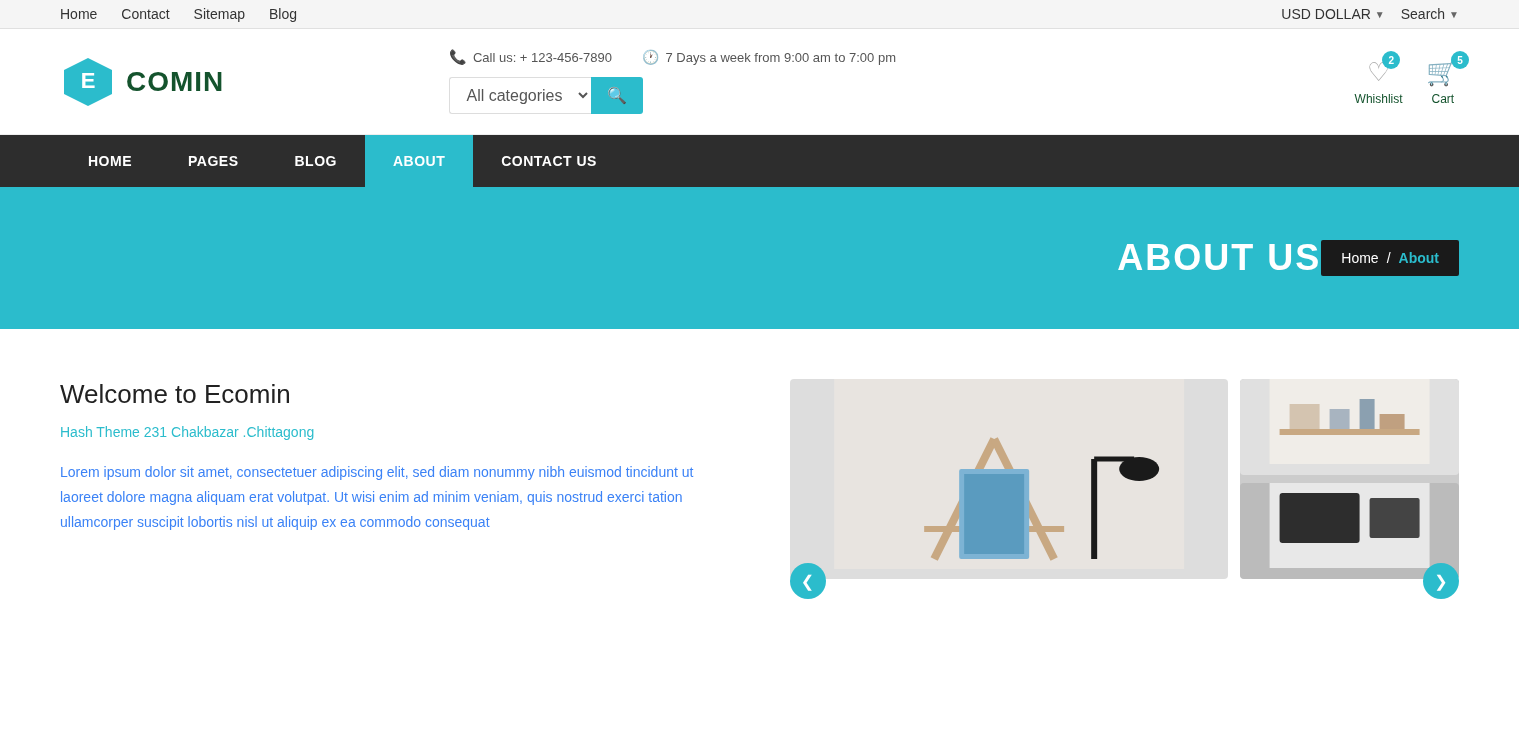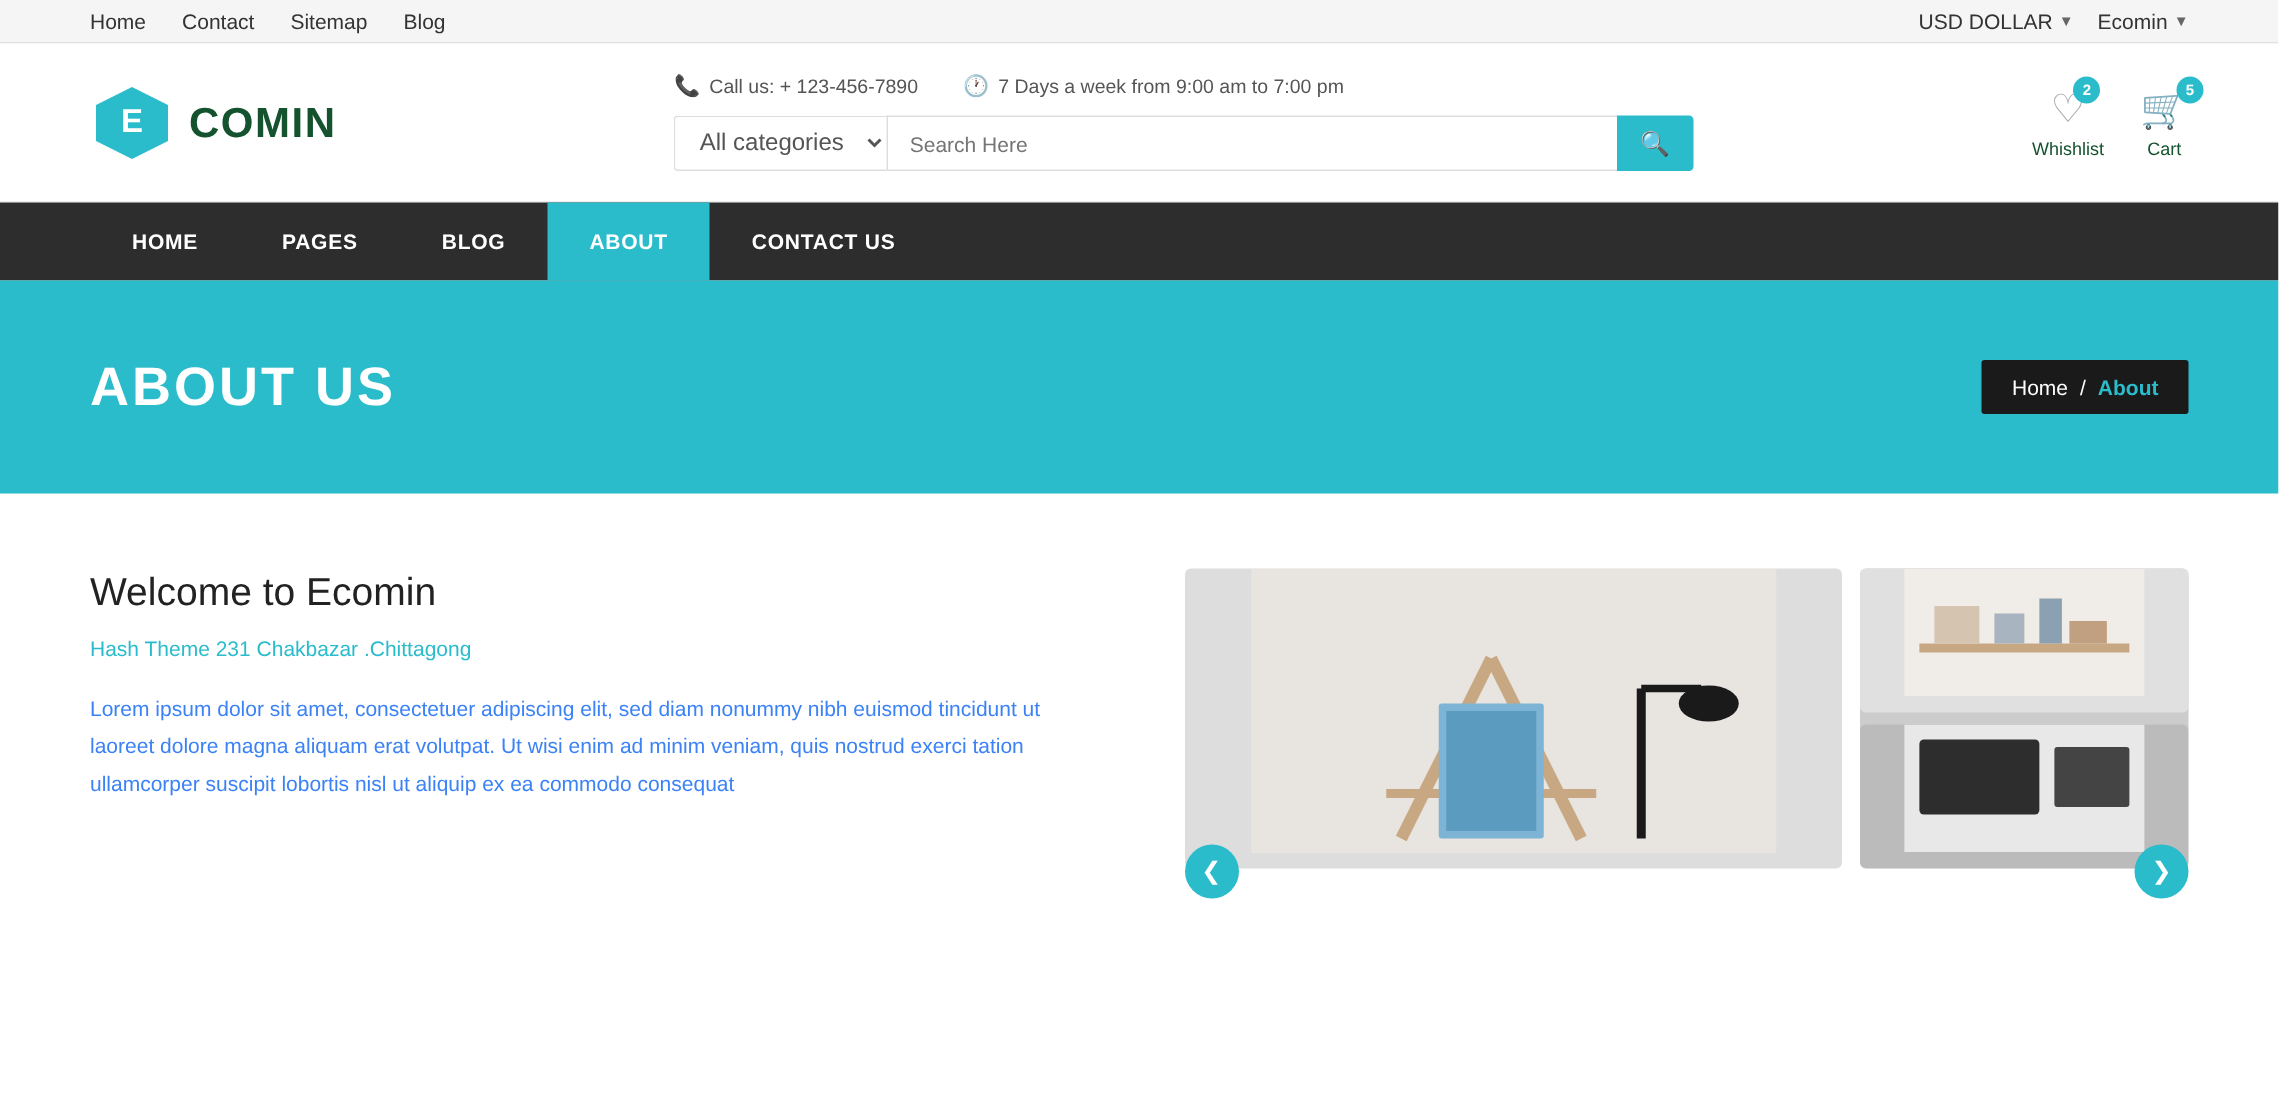--- a/index.html
+++ b/index.html
@@ -136,21 +136,21 @@
       display: flex;
       align-items: center;
     }
     .nav-item.active { background: #2bbccc; }
 
     
     .hero-banner {
       background: #2bbccc;
       padding: 50px 60px;
       display: flex;
-      justify-content: space-between;
+      justify-content: flex-end;
       align-items: center;
     }
     .hero-title {
       font-size: 36px;
       font-weight: 900;
       color: #fff;
       text-transform: uppercase;
       letter-spacing: 2px;
     }
     .breadcrumb {
@@ -260,21 +260,21 @@
     <a href="#">Contact</a>
     <a href="#">Sitemap</a>
     <a href="#">Blog</a>
   </div>
   <div class="top-bar-right">
     <div class="dropdown">
       <span>USD DOLLAR</span>
       <span class="dropdown-arrow">▼</span>
     </div>
     <div class="dropdown">
-      <span>Ecomin</span>
+      <span>Search</span>
       <span class="dropdown-arrow">▼</span>
     </div>
   </div>
 </div>
 
 <div class="header">
   <div class="logo-area">
     <div class="logo-hex">
       <svg width="56" height="56" viewBox="0 0 56 56">
         <polygon points="28,4 52,16 52,40 28,52 4,40 4,16" fill="#2bbccc"></polygon>
@@ -292,21 +292,20 @@
       </span>
       <span>
         <span class="contact-icon">🕐</span>
         <span>7 Days a week from 9:00 am to 7:00 pm</span>
       </span>
     </div>
     <div class="search-bar">
       <select class="search-select">
         <option>All categories</option>
       </select>
-      <input class="search-input" type="text" placeholder="Search Here" style="">
       <button class="search-btn">
         <span>🔍</span>
       </button>
     </div>
   </div>
 
   <div class="header-right">
     <div class="header-action">
       <div class="header-action-icon">
         ♡

